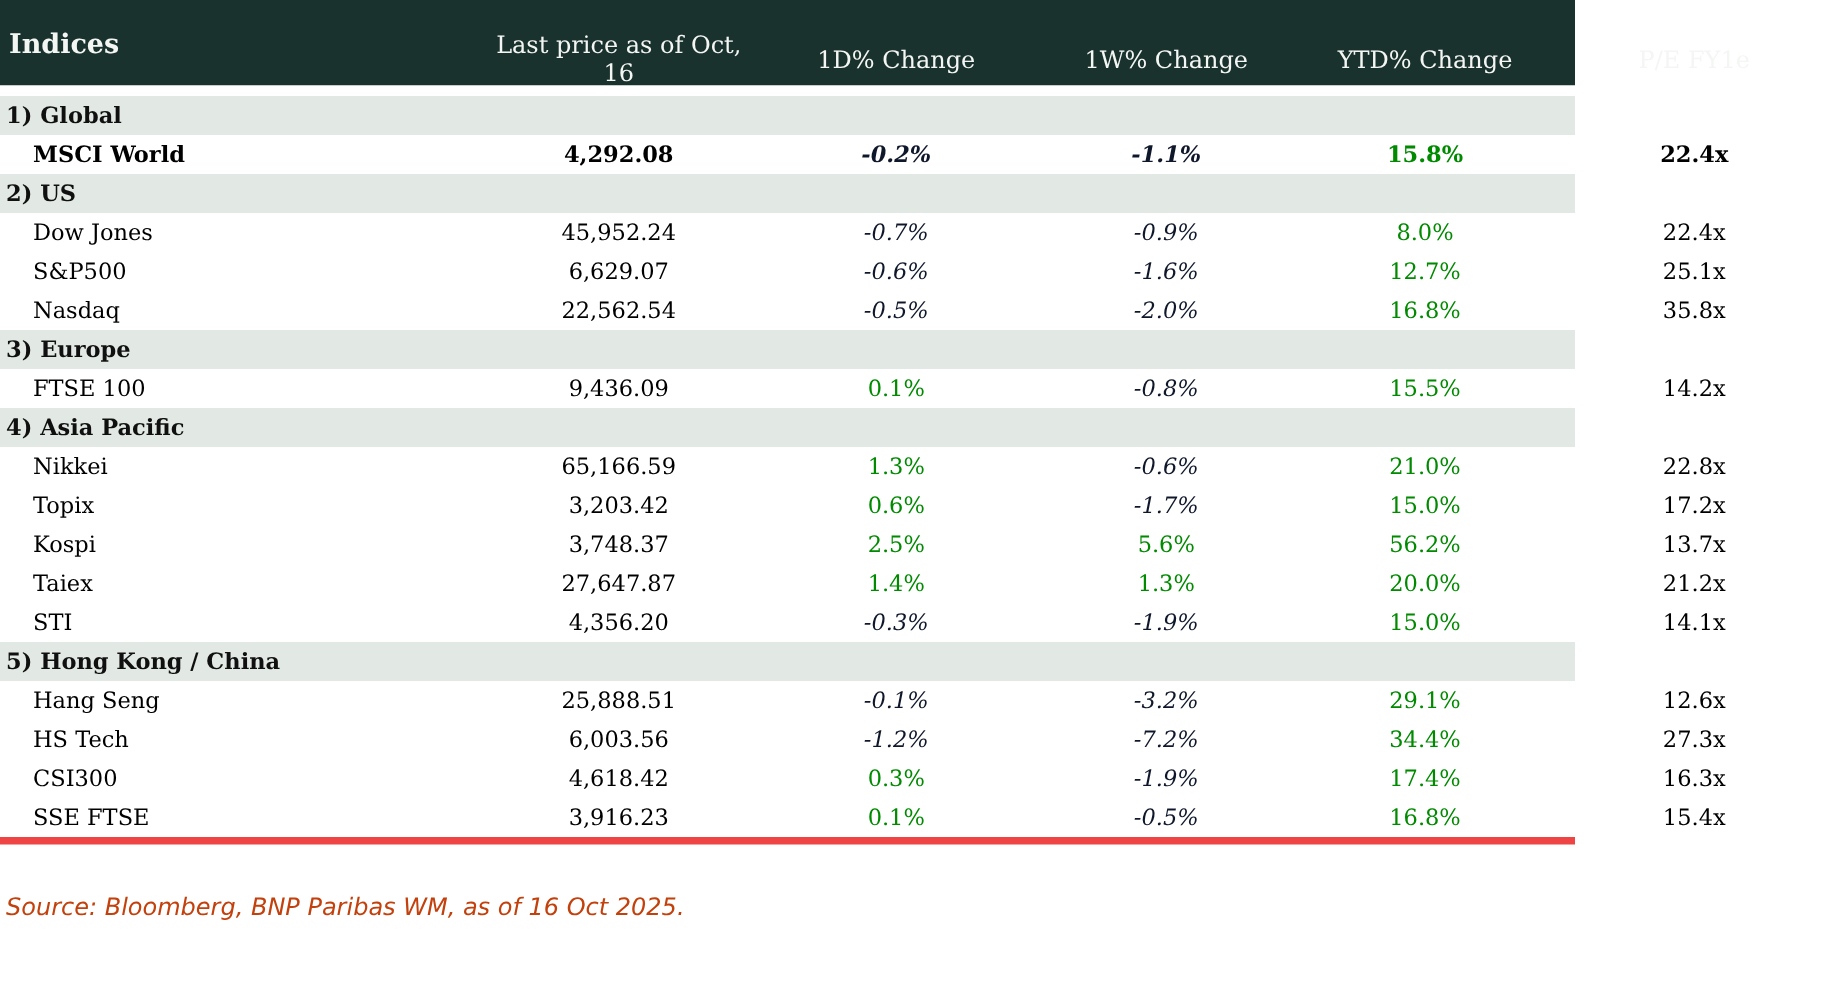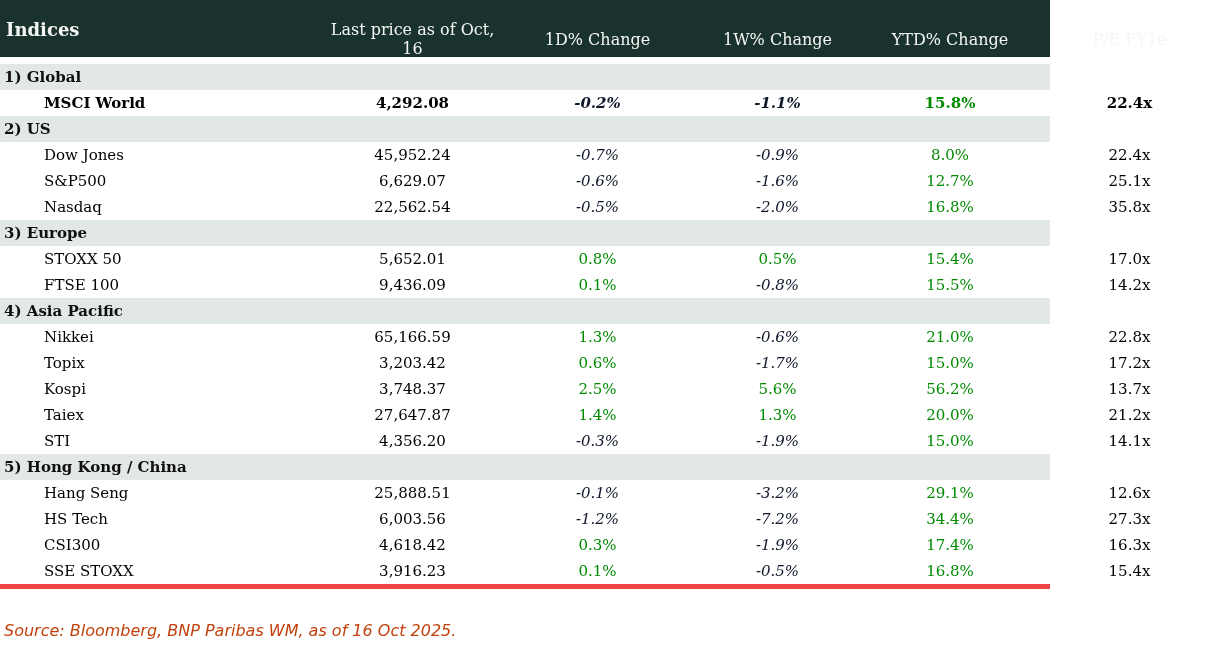--- a/index.html
+++ b/index.html
@@ -40,21 +40,21 @@
     height:26px;
     font-size:15px;
     background:#ffffff;
   }
   .row.section{
     background:#e2e8e3;
     font-weight:bold;
     color:#101010;
   }
   .row.section .c0{padding-left:4px;}
-  .row .c0{padding-left:44px;text-align:left;}
+  .row .c0{padding-left:22px;text-align:left;}
   .row .cv{text-align:center;}
   .row.emph{font-weight:bold;}
   .pos{color:#008a00;}
   .neg{color:#0f172a;font-style:italic;}
   .tbody{border-bottom:5px solid #ef4444;}
 
   
   .source{
     margin-top:32px;
     padding-left:4px;
@@ -116,28 +116,20 @@
         <div class="cv">22,562.54</div>
         <div class="cv neg">-0.5%</div>
         <div class="cv neg">-2.0%</div>
         <div class="cv pos">16.8%</div>
         <div class="cv">35.8x</div>
       </div>
       <div class="row section">
         <div class="c0">3) Europe</div>
       </div>
       <div class="row">
-        <div class="c0">STOXX 50</div>
-        <div class="cv">5,652.01</div>
-        <div class="cv pos">0.8%</div>
-        <div class="cv pos">0.5%</div>
-        <div class="cv pos">15.4%</div>
-        <div class="cv">17.0x</div>
-      </div>
-      <div class="row">
         <div class="c0">FTSE 100</div>
         <div class="cv">9,436.09</div>
         <div class="cv pos">0.1%</div>
         <div class="cv neg">-0.8%</div>
         <div class="cv pos">15.5%</div>
         <div class="cv">14.2x</div>
       </div>
       <div class="row section">
         <div class="c0">4) Asia Pacific</div>
       </div>
@@ -202,21 +194,21 @@
       </div>
       <div class="row">
         <div class="c0">CSI300</div>
         <div class="cv">4,618.42</div>
         <div class="cv pos">0.3%</div>
         <div class="cv neg">-1.9%</div>
         <div class="cv pos">17.4%</div>
         <div class="cv">16.3x</div>
       </div>
       <div class="row">
-        <div class="c0">SSE STOXX</div>
+        <div class="c0">SSE FTSE</div>
         <div class="cv">3,916.23</div>
         <div class="cv pos">0.1%</div>
         <div class="cv neg">-0.5%</div>
         <div class="cv pos">16.8%</div>
         <div class="cv">15.4x</div>
       </div>
     </div>
 
   <div class="source">Source: Bloomberg, BNP Paribas WM, as of 16 Oct 2025.</div>
 

